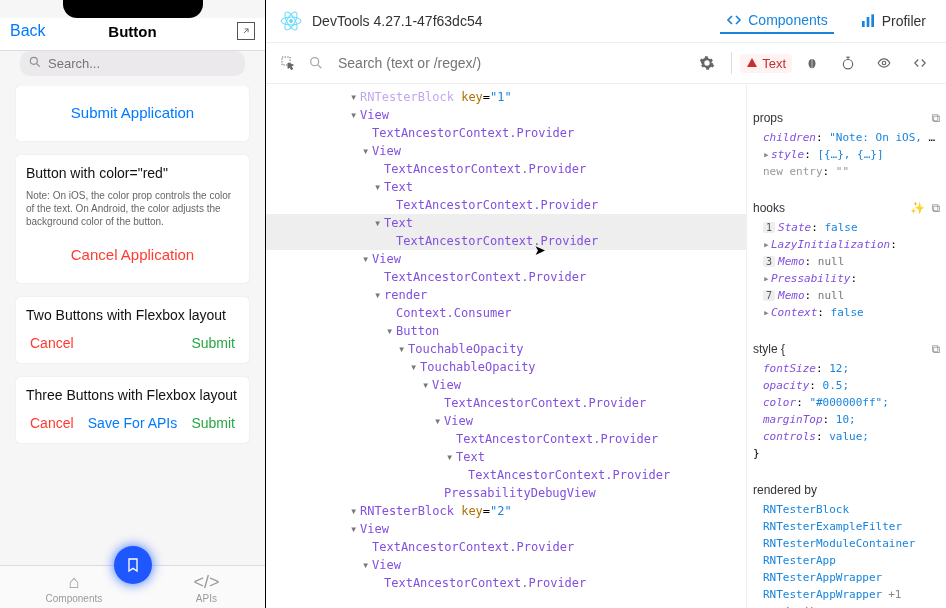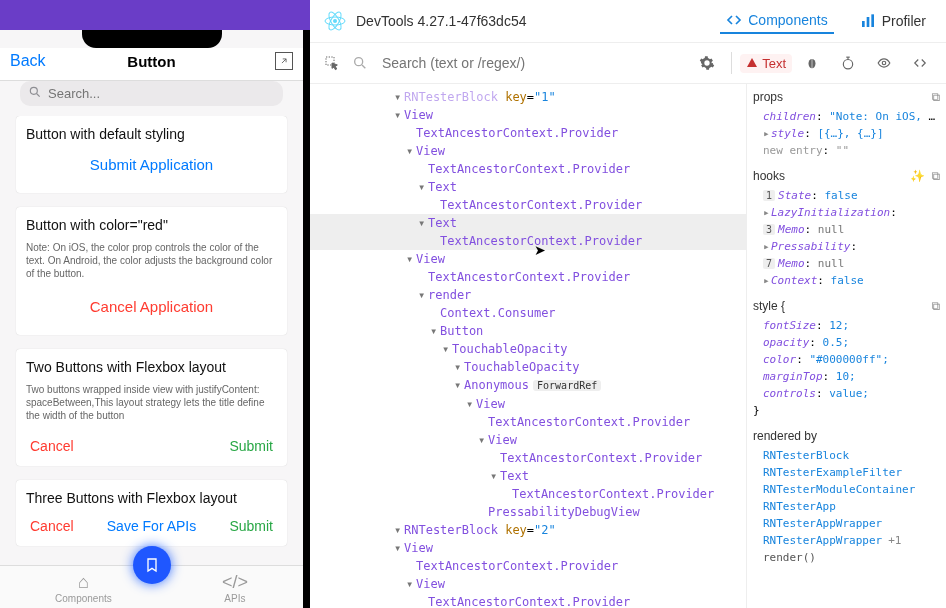--- a/index.html
+++ b/index.html
@@ -1,17 +1,17 @@
 <!DOCTYPE html>
 <html><head>
 <meta charset="utf-8">
 <style>
 * { box-sizing: border-box; margin: 0; padding: 0; }
 body { font-family: -apple-system, "Helvetica Neue", Arial, sans-serif; font-size: 13px; background: #6a3dc7; height: 608px; width: 946px; overflow: hidden; display: flex; }
-.phone-panel { width: 310px; background: #fff; position: relative; border-right: 7px solid #000000; margin-top: 30px; }
+.phone-panel { width: 266px; background: #fff; position: relative; border-right: 1px solid #000000; }
 .phone-notch { position: absolute; top: 0; left: 50%; transform: translateX(-50%); width: 140px; height: 18px; background: #000; border-radius: 0 0 14px 14px; z-index: 10; }
 .phone-content { padding-top: 18px; height: 100%; display: flex; flex-direction: column; background: #f7f6f7; }
 .phone-header { display: flex; align-items: center; padding: 4px 10px 10px; position: relative; background: #fff; border-bottom: 1px solid #ddd; }
 .phone-back { color: #007aff; font-size: 16px; }
 .phone-title { position: absolute; left: 0; right: 0; text-align: center; font-weight: 600; font-size: 15px; pointer-events: none; }
 .phone-share { position: absolute; right: 10px; width: 18px; height: 18px; border: 1.5px solid #555; display: inline-flex; align-items: center; justify-content: center; }
 .phone-sub { text-align: center; font-size: 11px; padding: 4px 0 10px; color: #222; }
 .phone-search-wrap { padding: 0 20px 10px; }
 .phone-search { width: 100%; padding: 5px 8px 5px 28px; border-radius: 10px; border: none; background: #ebe9eb; font-size: 13px; color: #888; }
 .phone-search-box { position: relative; }
@@ -47,21 +47,21 @@
 .tree-panel { flex: 1; overflow: auto; font-family: Menlo, monospace; font-size: 12px; padding-top: 4px; }
 .tree-row { white-space: nowrap; line-height: 18px; padding-left: 0; }
 .tree-row.selected { background: #eee; }
 .arrow { color: #777; display: inline-block; width: 10px; }
 .comp { color: #8250df; }
 .attr-key { color: #b07200; }
 .attr-val { color: #1884dd; }
 .badge { background: #eee; color: #333; padding: 0 4px; border-radius: 3px; font-size: 10px; margin-left: 4px; }
 
 .inspect-panel { width: 200px; border-left: 1px solid #eee; overflow: auto; font-family: Menlo, monospace; font-size: 11px; padding: 6px 6px; }
-.insp-section { margin-bottom: 10px; }
+.insp-section { margin-bottom: 10px; margin-top: 21px; }
 .insp-header { display: flex; justify-content: space-between; font-family: -apple-system, Arial; color: #333; font-size: 12px; margin-bottom: 4px; }
 .insp-row { line-height: 17px; padding-left: 10px; white-space: nowrap; overflow: hidden; text-overflow: ellipsis; }
 .key { color: #8250df; font-style: italic; }
 .val-str { color: #1884dd; }
 .val-false { color: #1884dd; }
 .val-null { color: #777; }
 .num-badge { background: #eee; padding: 0 3px; border-radius: 2px; color: #555; margin-right: 3px; font-size: 10px; }
 .insp-icons { color: #888; display: flex; gap: 6px; }
 .rendered-list .insp-row { color: #1884dd; }
 .small-tri { display:inline-block; width:8px; color:#888; }
@@ -90,31 +90,29 @@
           <svg width="14" height="14" viewBox="0 0 24 24" fill="none" stroke="#8e8e93" stroke-width="2">
               <circle cx="10" cy="10" r="6"></circle>
               <line x1="20" y1="20" x2="15" y2="15"></line>
             </svg>
         </span>
         <input class="phone-search" placeholder="Search..." style="">
       </div>
     </div>
     <div class="phone-cards">
       <div class="card">
-        <div class="card-title">Button with default styling</div>
         <div class="btn-blue">Submit Application</div>
       </div>
       <div class="card">
         <div class="card-title">Button with color="red"</div>
         <div class="card-note">Note: On iOS, the color prop controls the color of the text. On Android, the color adjusts the background color of the button.</div>
         <div class="btn-red">Cancel Application</div>
       </div>
       <div class="card">
         <div class="card-title">Two Buttons with Flexbox layout</div>
-        <div class="card-note">Two buttons wrapped inside view with justifyContent: spaceBetween,This layout strategy lets the title define the width of the button</div>
         <div class="flex-row">
           <span class="flex-btn-cancel">Cancel</span>
           <span class="flex-btn-submit">Submit</span>
         </div>
       </div>
       <div class="card">
         <div class="card-title">Three Buttons with Flexbox layout</div>
         <div class="flex-row">
           <span class="flex-btn-cancel">Cancel</span>
           <span class="flex-btn-save">Save For APIs</span>
@@ -236,21 +234,20 @@
         <div class="tree-row"><span style="display:inline-block;width:120px"></span><span class="arrow"></span><span class="comp">TextAncestorContext.Provider</span></div>
         <div class="tree-row selected"><span style="display:inline-block;width:108px"></span><span class="arrow">▾</span><span class="comp">Text</span></div>
         <div class="tree-row selected"><span style="display:inline-block;width:120px"></span><span class="arrow"></span><span class="comp">TextAncestorContext.Provider</span></div>
         <div class="tree-row"><span style="display:inline-block;width:96px"></span><span class="arrow">▾</span><span class="comp">View</span></div>
         <div class="tree-row"><span style="display:inline-block;width:108px"></span><span class="arrow"></span><span class="comp">TextAncestorContext.Provider</span></div>
         <div class="tree-row"><span style="display:inline-block;width:108px"></span><span class="arrow">▾</span><span class="comp">render</span></div>
         <div class="tree-row"><span style="display:inline-block;width:120px"></span><span class="arrow"></span><span class="comp">Context.Consumer</span></div>
         <div class="tree-row"><span style="display:inline-block;width:120px"></span><span class="arrow">▾</span><span class="comp">Button</span></div>
         <div class="tree-row"><span style="display:inline-block;width:132px"></span><span class="arrow">▾</span><span class="comp">TouchableOpacity</span></div>
         <div class="tree-row"><span style="display:inline-block;width:144px"></span><span class="arrow">▾</span><span class="comp">TouchableOpacity</span></div>
-        <div class="tree-row"><span style="display:inline-block;width:144px"></span><span class="arrow">▾</span><span class="comp">Anonymous</span><span class="badge">ForwardRef</span></div>
         <div class="tree-row"><span style="display:inline-block;width:156px"></span><span class="arrow">▾</span><span class="comp">View</span></div>
         <div class="tree-row"><span style="display:inline-block;width:168px"></span><span class="arrow"></span><span class="comp">TextAncestorContext.Provider</span></div>
         <div class="tree-row"><span style="display:inline-block;width:168px"></span><span class="arrow">▾</span><span class="comp">View</span></div>
         <div class="tree-row"><span style="display:inline-block;width:180px"></span><span class="arrow"></span><span class="comp">TextAncestorContext.Provider</span></div>
         <div class="tree-row"><span style="display:inline-block;width:180px"></span><span class="arrow">▾</span><span class="comp">Text</span></div>
         <div class="tree-row"><span style="display:inline-block;width:192px"></span><span class="arrow"></span><span class="comp">TextAncestorContext.Provider</span></div>
         <div class="tree-row"><span style="display:inline-block;width:168px"></span><span class="arrow"></span><span class="comp">PressabilityDebugView</span></div>
         <div class="tree-row"><span style="display:inline-block;width:84px"></span><span class="arrow">▾</span><span class="comp">RNTesterBlock</span> <span class="attr-key">key</span>=<span class="attr-val">"2"</span></div>
         <div class="tree-row"><span style="display:inline-block;width:84px"></span><span class="arrow">▾</span><span class="comp">View</span></div>
         <div class="tree-row"><span style="display:inline-block;width:96px"></span><span class="arrow"></span><span class="comp">TextAncestorContext.Provider</span></div>

